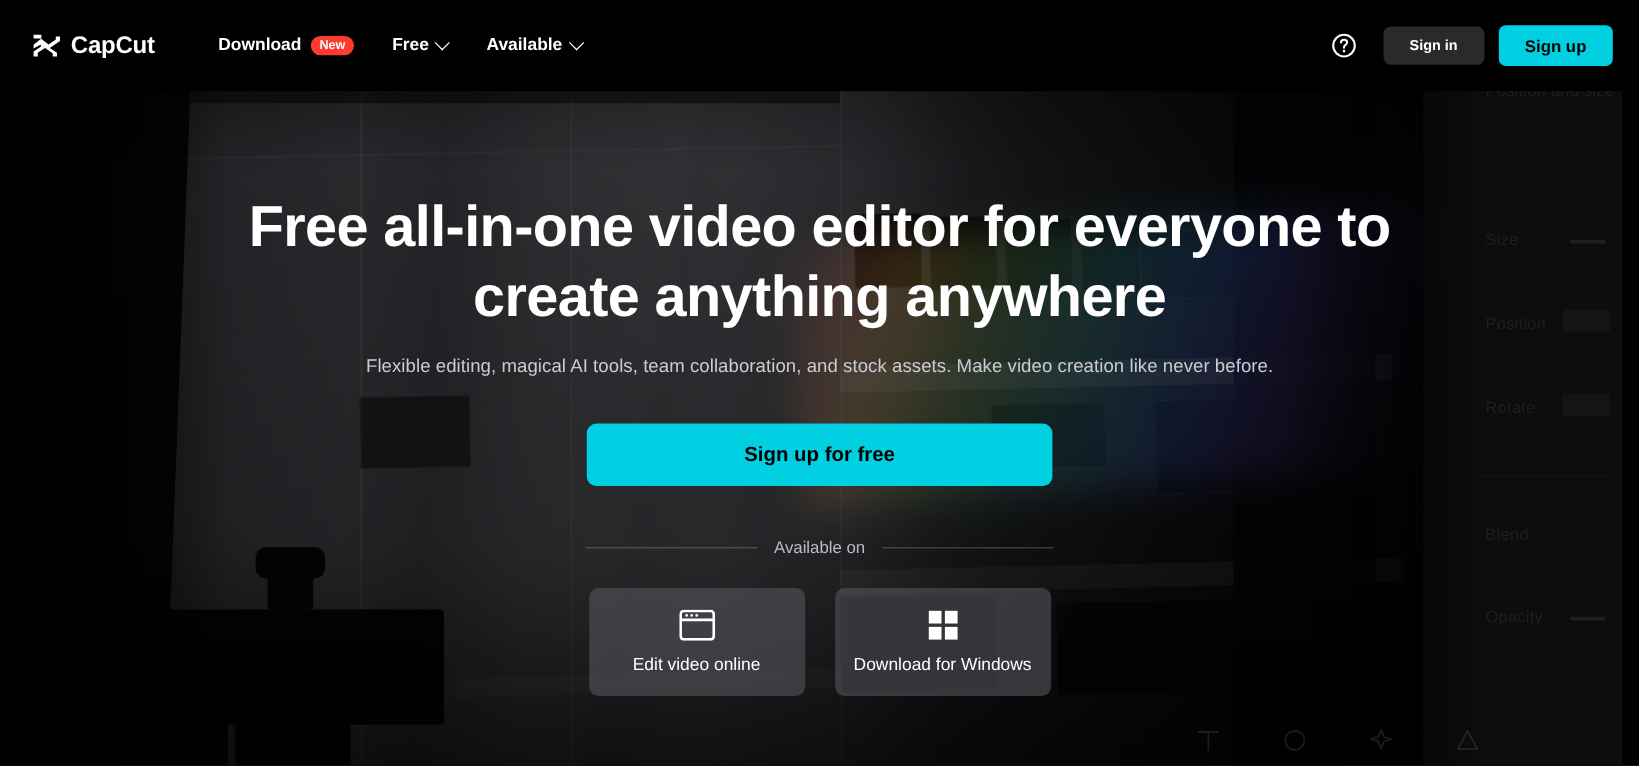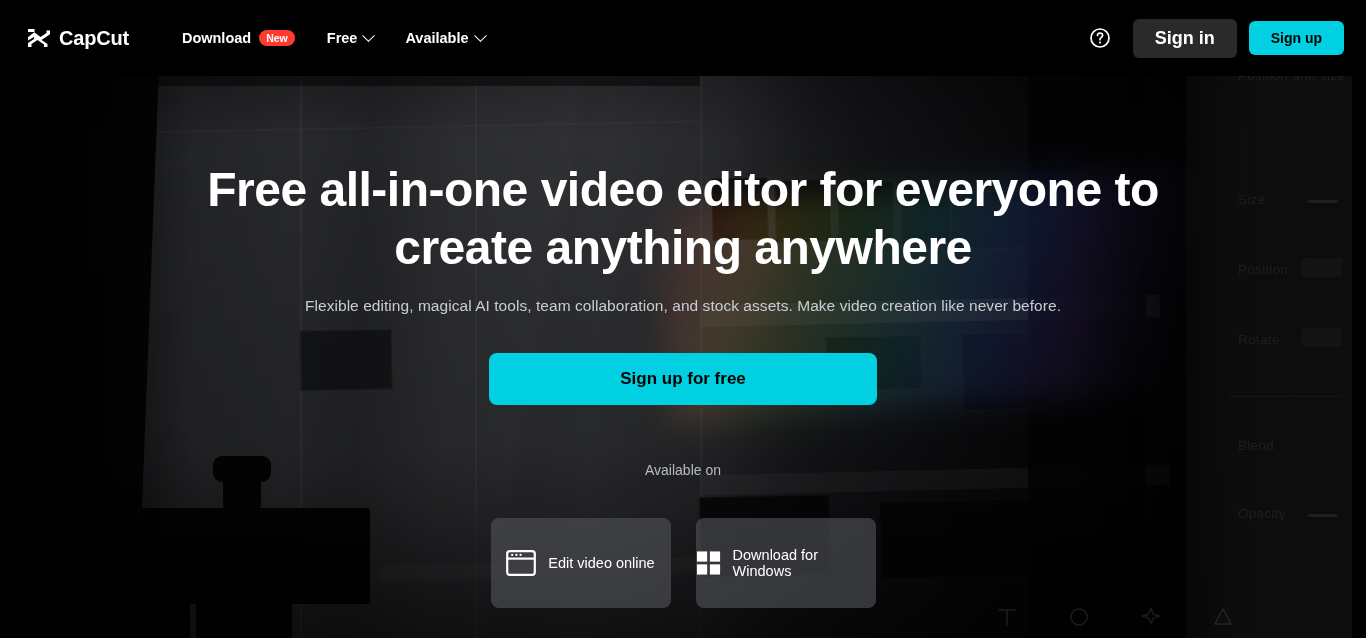--- a/index.html
+++ b/index.html
@@ -50,21 +50,21 @@
   .header-right {
     margin-left:auto; display:flex; align-items:center; gap:0;
     margin-right:22px;
   }
   .help-btn {
     width:34px; height:34px; display:flex; align-items:center; justify-content:center;
     cursor:pointer; margin-right:16px;
   }
   .btn-signin {
     background:#2a2a2a; color:#fff;
-    font-size:18px; font-weight:700;
+    font-size:12px; font-weight:700;
     padding:9px 22px; border-radius:6px; border:none;
     cursor:pointer; font-family:inherit; margin-right:12px;
   }
   .btn-signup {
     background:#00d0e1; color:#000;
     font-size:14px; font-weight:700;
     padding:9px 22px; border-radius:6px; border:none;
     cursor:pointer; font-family:inherit;
   }
 
@@ -186,32 +186,32 @@
     margin-top:38px;
     width:388px; height:52px;
     background:#00d0e1; color:#000;
     font-size:17px; font-weight:700;
     border:none; border-radius:8px; cursor:pointer;
     font-family:inherit;
   }
   .available {
     margin-top:43px;
     display:flex; align-items:center; justify-content:center;
-    width:390px; gap:14px;flex-direction:column;
+    width:390px; gap:14px;
   }
   .avail-line { flex:1; height:1px; background:rgba(255,255,255,0.22); }
   .avail-text { color:#b9bcc1; font-size:14px; white-space:nowrap; }
   .platforms {
     margin-top:26px; display:flex; gap:25px;
   }
   .plat-card {
     width:180px; height:90px;
     background:rgba(82,84,88,0.62);
     border-radius:8px;
-    display:flex; flex-direction:row; align-items:center; justify-content:center;
+    display:flex; flex-direction:column; align-items:center; justify-content:center;
     gap:12px; cursor:pointer;
   }
   .plat-label { color:#fff; font-size:14.5px; font-weight:400; }
   .plat-ico { display:block; }
 </style>
 </head>
 <body>
 
 <div class="page">
 

